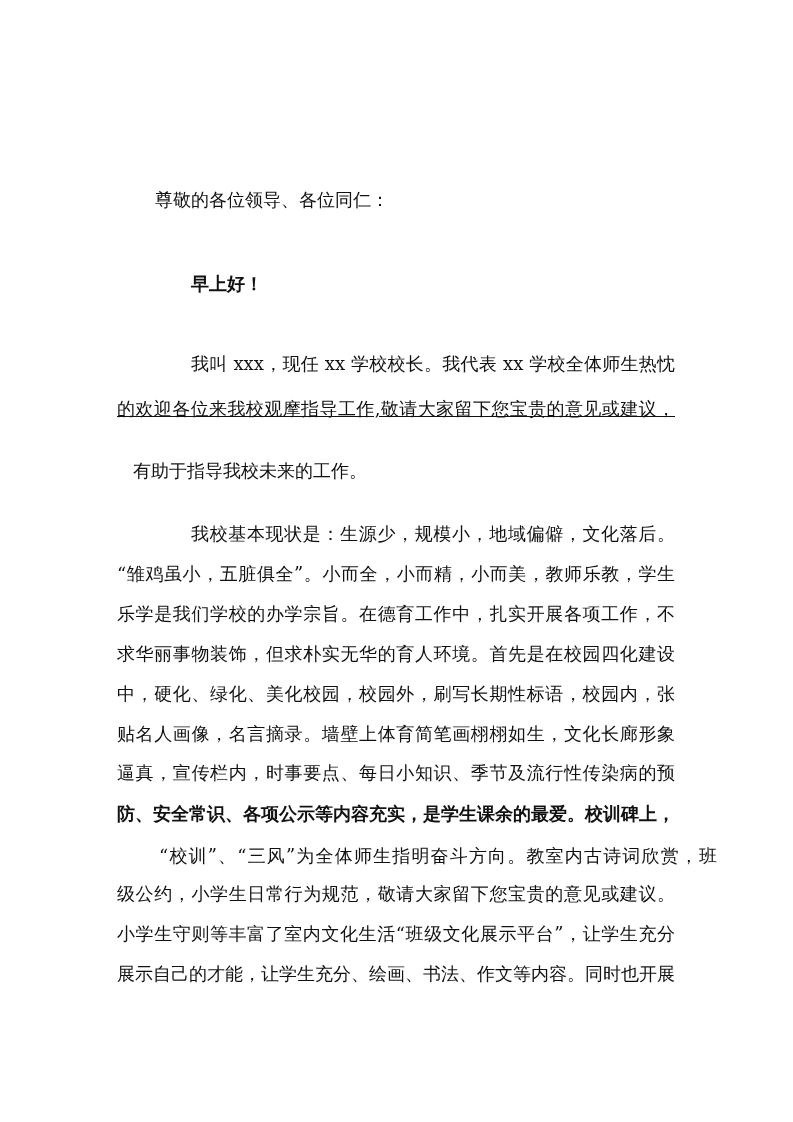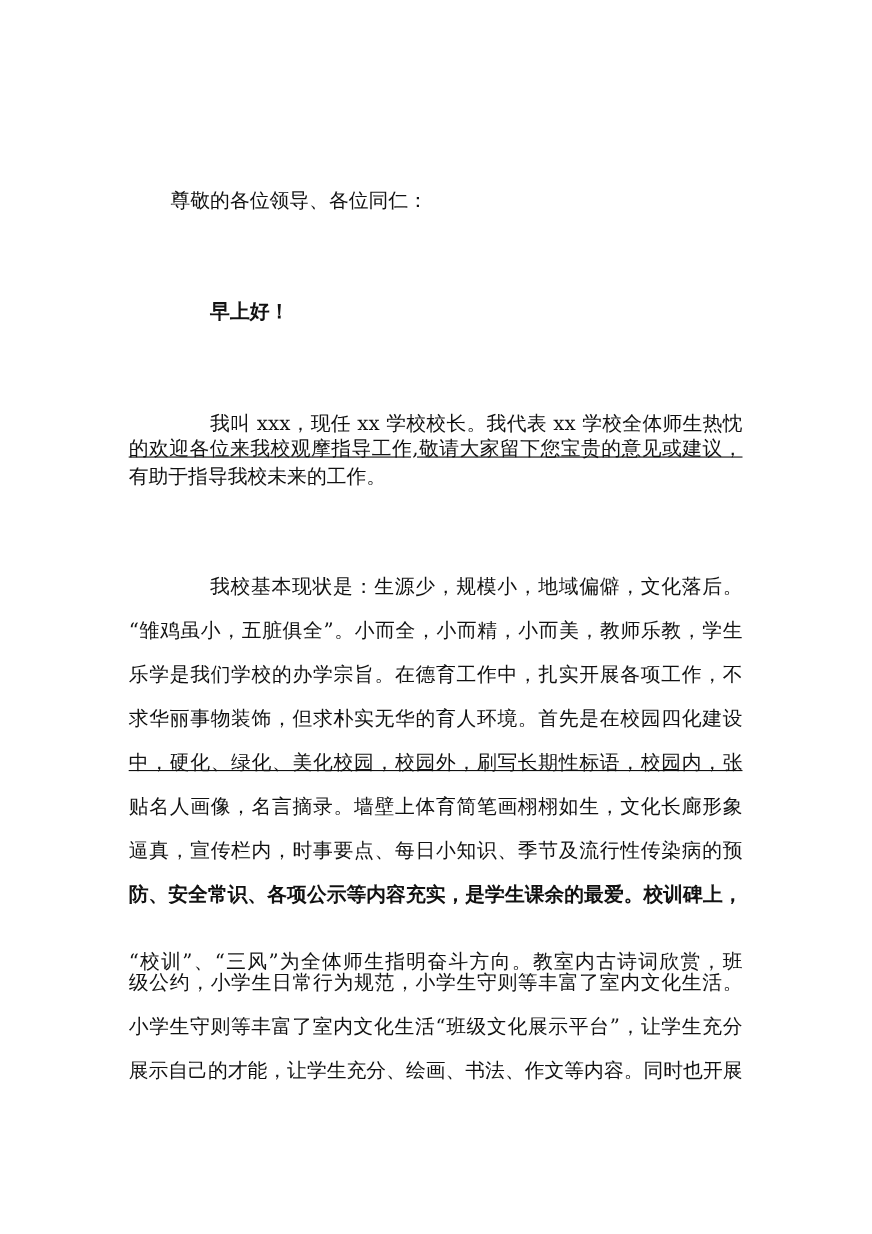--- a/index.html
+++ b/index.html
@@ -6,36 +6,36 @@
   body { width:793px; height:1122px; position:relative; overflow:hidden;
     font-family: "DejaVu Serif", "Liberation Serif", serif; color:#111; }
   .line { position:absolute; left:117px; width:558px; font-size:18px; line-height:24px;
     white-space:nowrap; text-align:justify; text-align-last:justify; }
   .line.short { text-align-last:left; }
 </style>
 </head>
 <body>
 
 <div>
-  <div class="line short" style="top:172px;left:155px;width:auto;font-family:Liberation Mono, monospace;">尊敬的各位领导、各位同仁：</div>
+  <div class="line short" style="top:188px;left:155px;width:auto;">尊敬的各位领导、各位同仁：</div>
   <div class="line short" style="top:272px;left:191px;width:auto;font-weight:bold;">早上好！</div>
 
   <div>
-    <div class="line" style="top:374px;left:191px;width:484px;">我叫 xxx，现任 xx 学校校长。我代表 xx 学校全体师生热忱</div>
+    <div class="line" style="top:352px;left:191px;width:484px;">我叫 xxx，现任 xx 学校校长。我代表 xx 学校全体师生热忱</div>
     <div class="line" style="top:397px;text-decoration:underline;">的欢迎各位来我校观摩指导工作,敬请大家留下您宝贵的意见或建议，</div>
-    <div class="line short" style="top:422px;width:auto;">有助于指导我校未来的工作。</div>
+    <div class="line short" style="top:459px;width:auto;margin-left:16px;">有助于指导我校未来的工作。</div>
   </div>
 
   <div>
     <div class="line" style="top:522px;left:191px;width:484px;">我校基本现状是：生源少，规模小，地域偏僻，文化落后。</div>
     <div class="line" style="top:562px;">“雏鸡虽小，五脏俱全”。小而全，小而精，小而美，教师乐教，学生</div>
     <div class="line" style="top:602px;">乐学是我们学校的办学宗旨。在德育工作中，扎实开展各项工作，不</div>
     <div class="line" style="top:642px;">求华丽事物装饰，但求朴实无华的育人环境。首先是在校园四化建设</div>
-    <div class="line" style="top:682px;text-decoration:underline;">中，硬化、绿化、美化校园，校园外，刷写长期性标语，校园内，张</div>
+    <div class="line" style="top:682px;">中，硬化、绿化、美化校园，校园外，刷写长期性标语，校园内，张</div>
     <div class="line" style="top:722px;">贴名人画像，名言摘录。墙壁上体育简笔画栩栩如生，文化长廊形象</div>
-    <div class="line" style="top:762px;">逼真，宣传栏内，时事要点、每日小知识、季节及流行性传染病的预</div>
+    <div class="line" style="top:762px;font-family:Liberation Mono, monospace;">逼真，宣传栏内，时事要点、每日小知识、季节及流行性传染病的预</div>
     <div class="line" style="top:802px;font-weight:bold;">防、安全常识、各项公示等内容充实，是学生课余的最爱。校训碑上，</div>
-    <div class="line" style="top:863px;">“校训”、“三风”为全体师生指明奋斗方向。教室内古诗词欣赏，班</div>
-    <div class="line" style="top:882px;">级公约，小学生日常行为规范，小学生守则等丰富了室内文化生活。</div>
+    <div class="line" style="top:844px;margin-left:42px;">“校训”、“三风”为全体师生指明奋斗方向。教室内古诗词欣赏，班</div>
+    <div class="line" style="top:882px;">级公约，小学生日常行为规范，敬请大家留下您宝贵的意见或建议。</div>
     <div class="line" style="top:922px;">小学生守则等丰富了室内文化生活“班级文化展示平台”，让学生充分</div>
     <div class="line" style="top:962px;">展示自己的才能，让学生充分、绘画、书法、作文等内容。同时也开展</div>
   </div>
 </div>
 
 </body></html>

